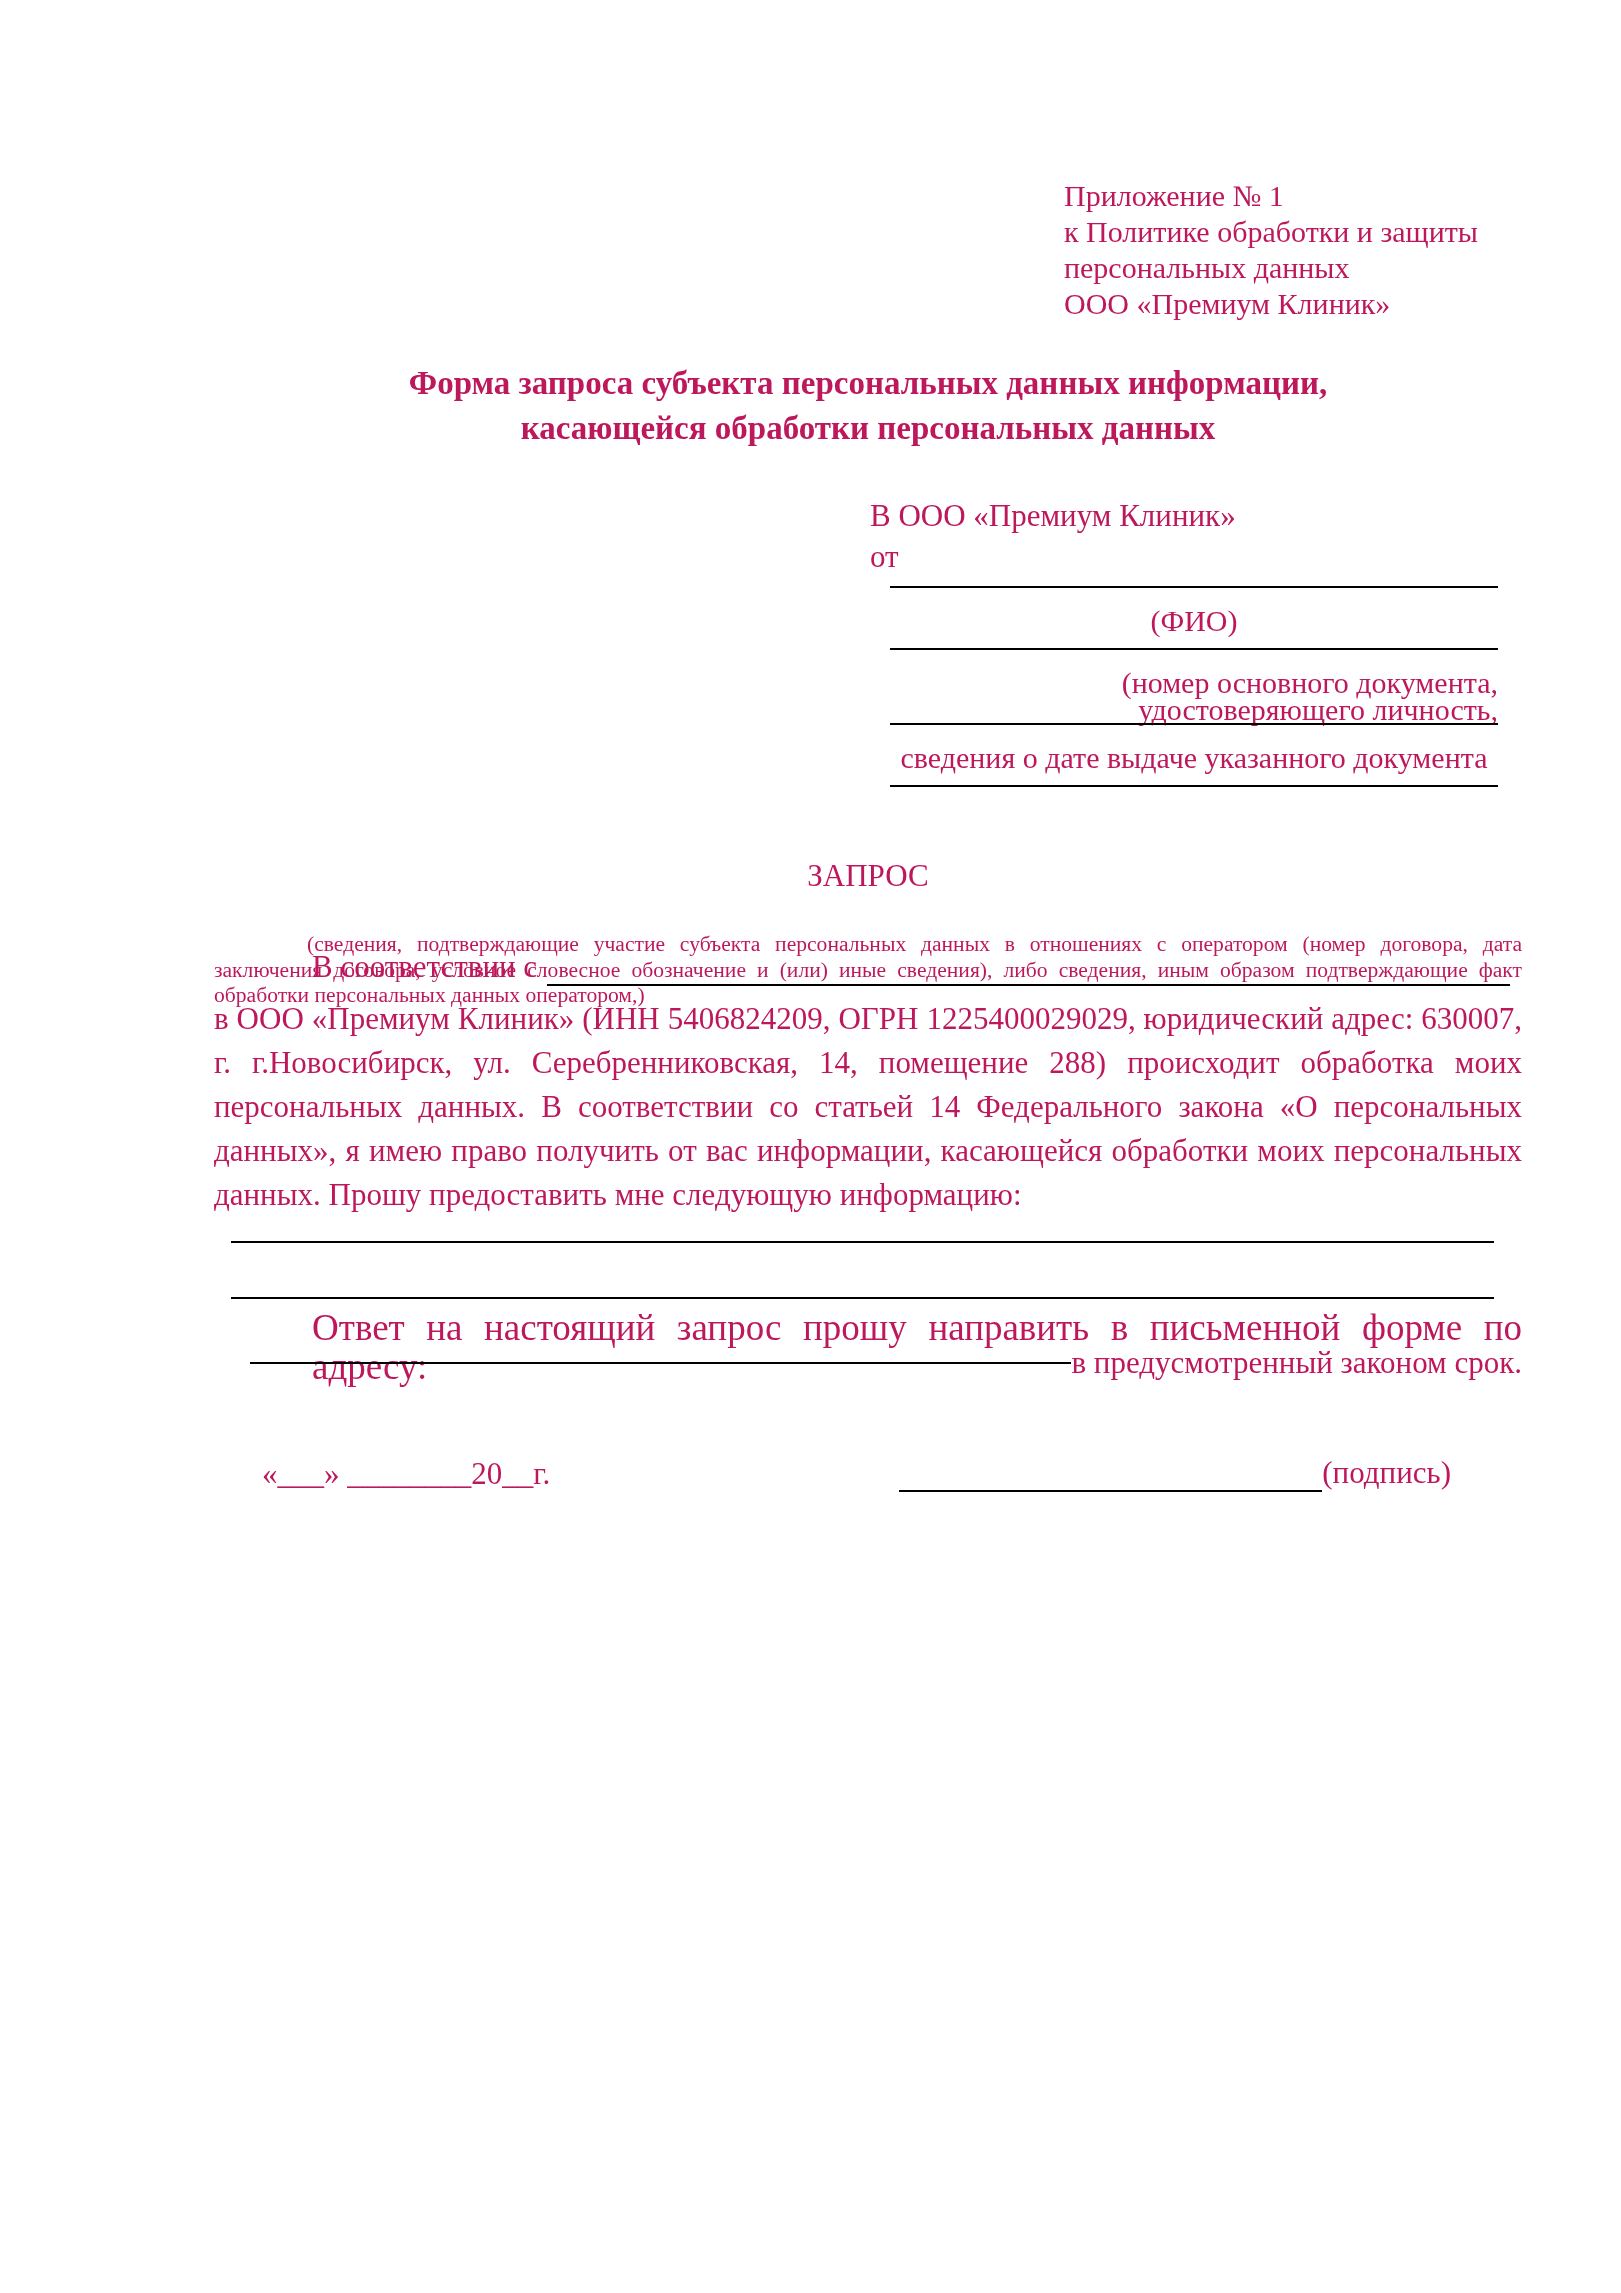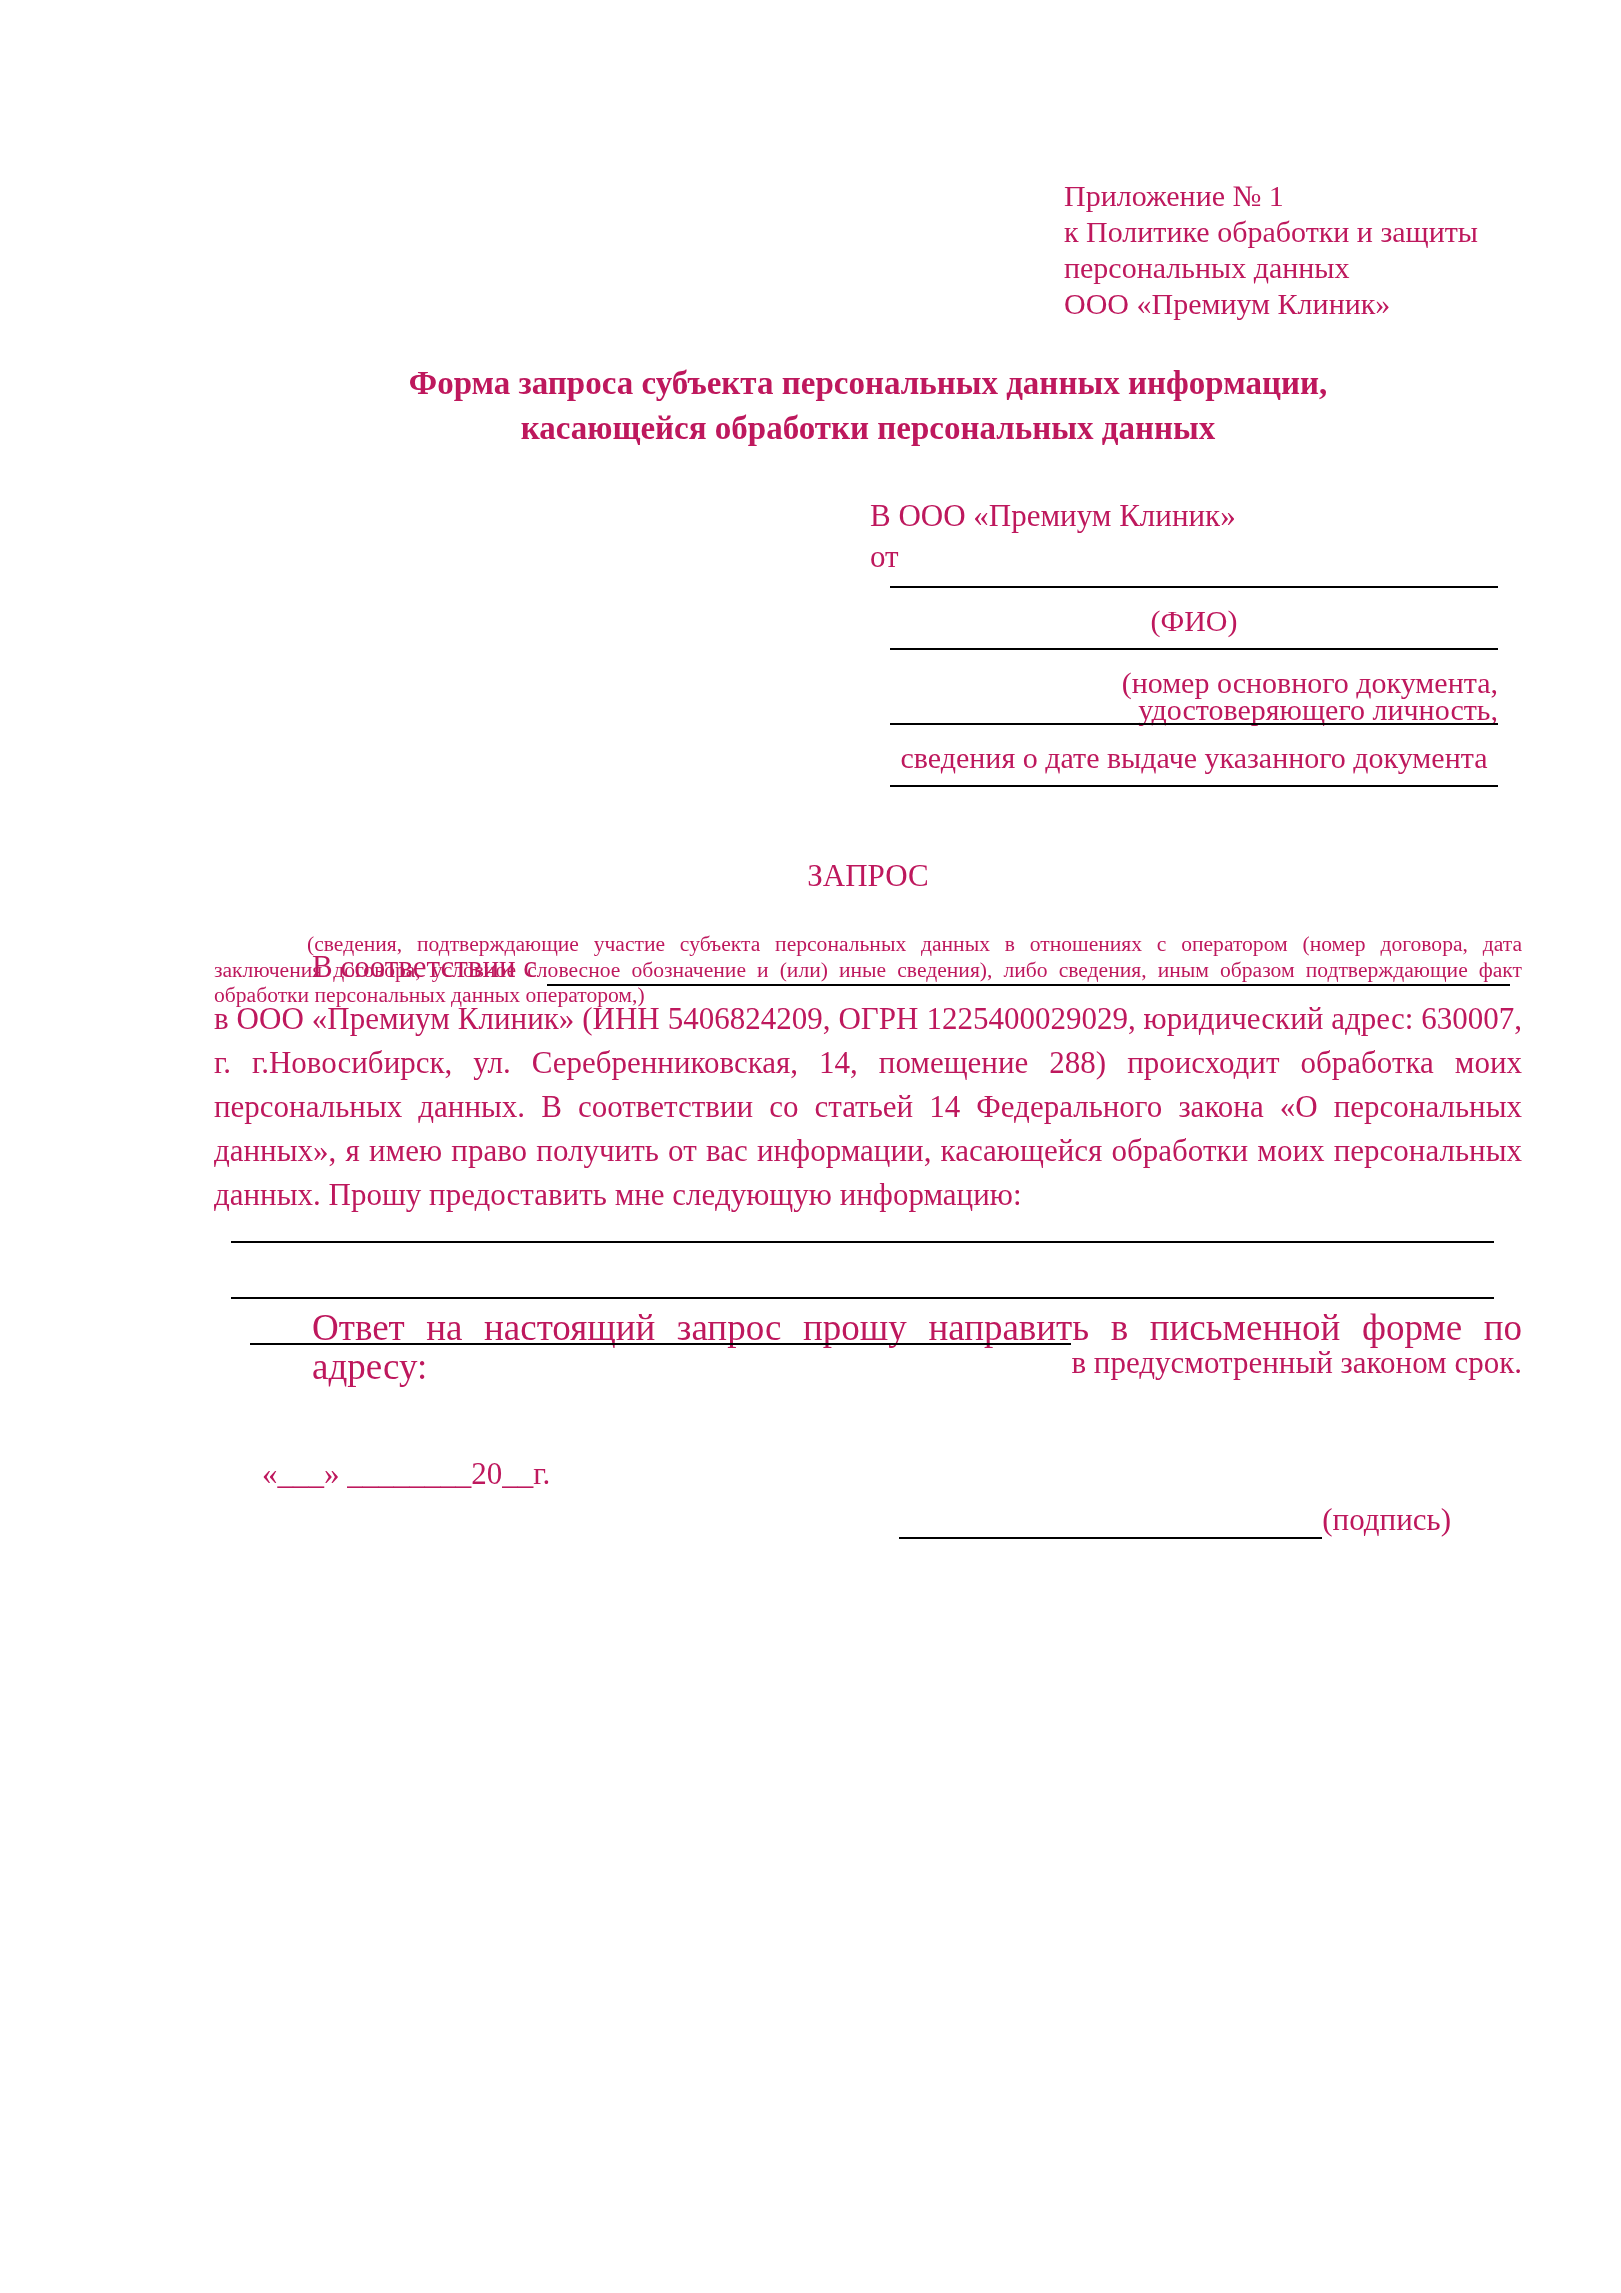--- a/index.html
+++ b/index.html
@@ -53,27 +53,27 @@
 
   .rule{height:0;border-bottom:2.9px solid #000;}
   .info-line-1{left:231px;top:1241px;width:1263px;}
   .info-line-2{left:231px;top:1297px;width:1263px;}
 
   .reply-par{left:312px;top:1308px;width:1210px;
              font-size:37px;line-height:39px;
              text-align:justify;text-align-last:justify;}
 
   .address-row{left:250px;top:1343px;width:1272px;height:39px;
-               display:flex;align-items:flex-start;}
+               display:flex;align-items:center;}
   .address-row .tail{font-size:31px;line-height:39px;white-space:nowrap;}
 
   .date-block{left:214px;top:1454px;font-size:31px;line-height:39px;white-space:nowrap;margin-left:48px;}
 
   .sign-row{left:899px;top:1453px;width:552px;height:39px;
-            display:flex;align-items:flex-end;margin-top:47px;}
+            display:flex;align-items:flex-end;}
   .sign-row .cap{font-size:31px;line-height:39px;white-space:nowrap;}
 </style>
 </head>
 <body>
 
 <div class="page">
 
   <div class="abs ref-block">
     <div>Приложение № 1</div>
     <div>к Политике обработки и защиты</div>

